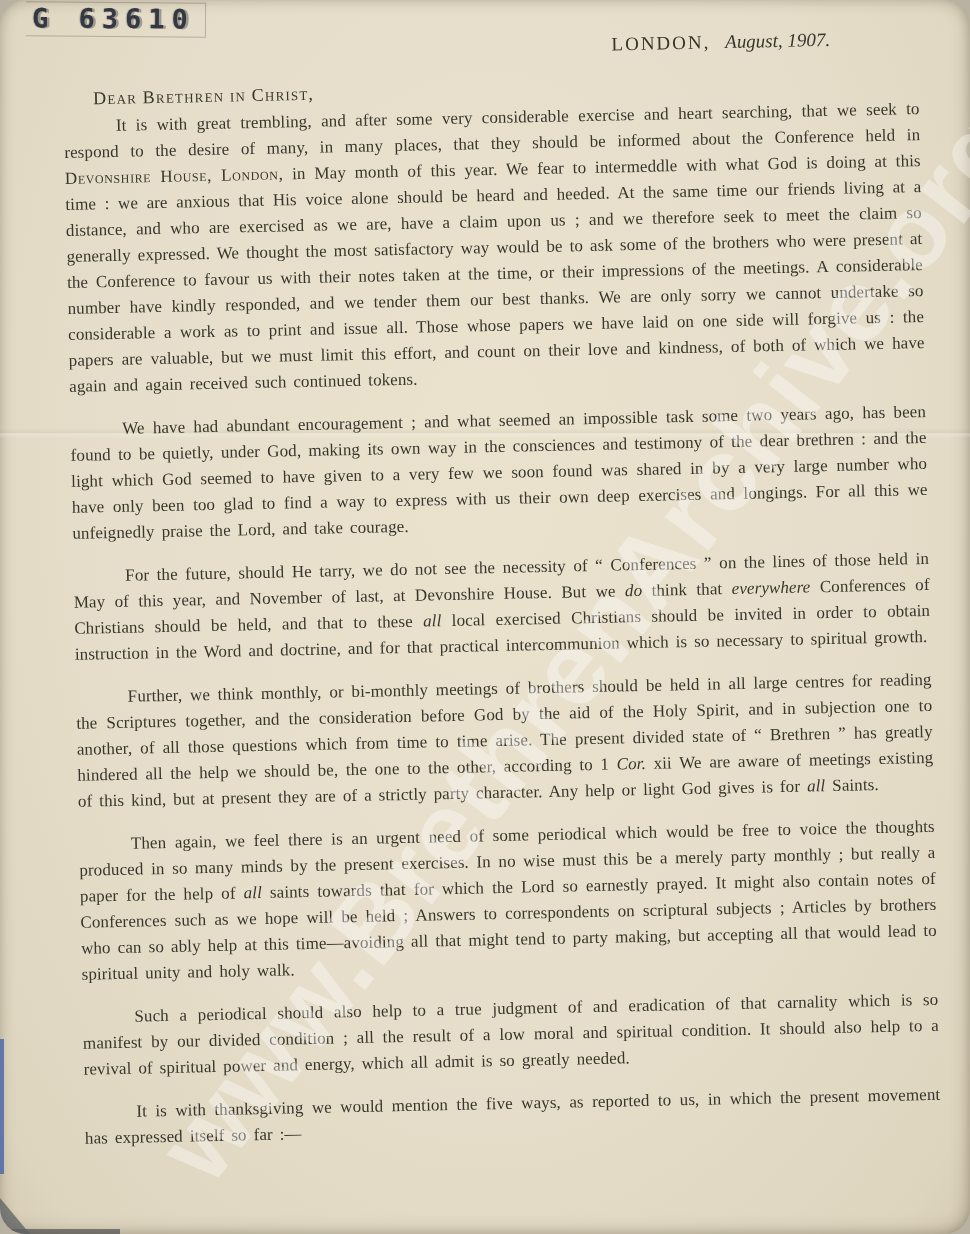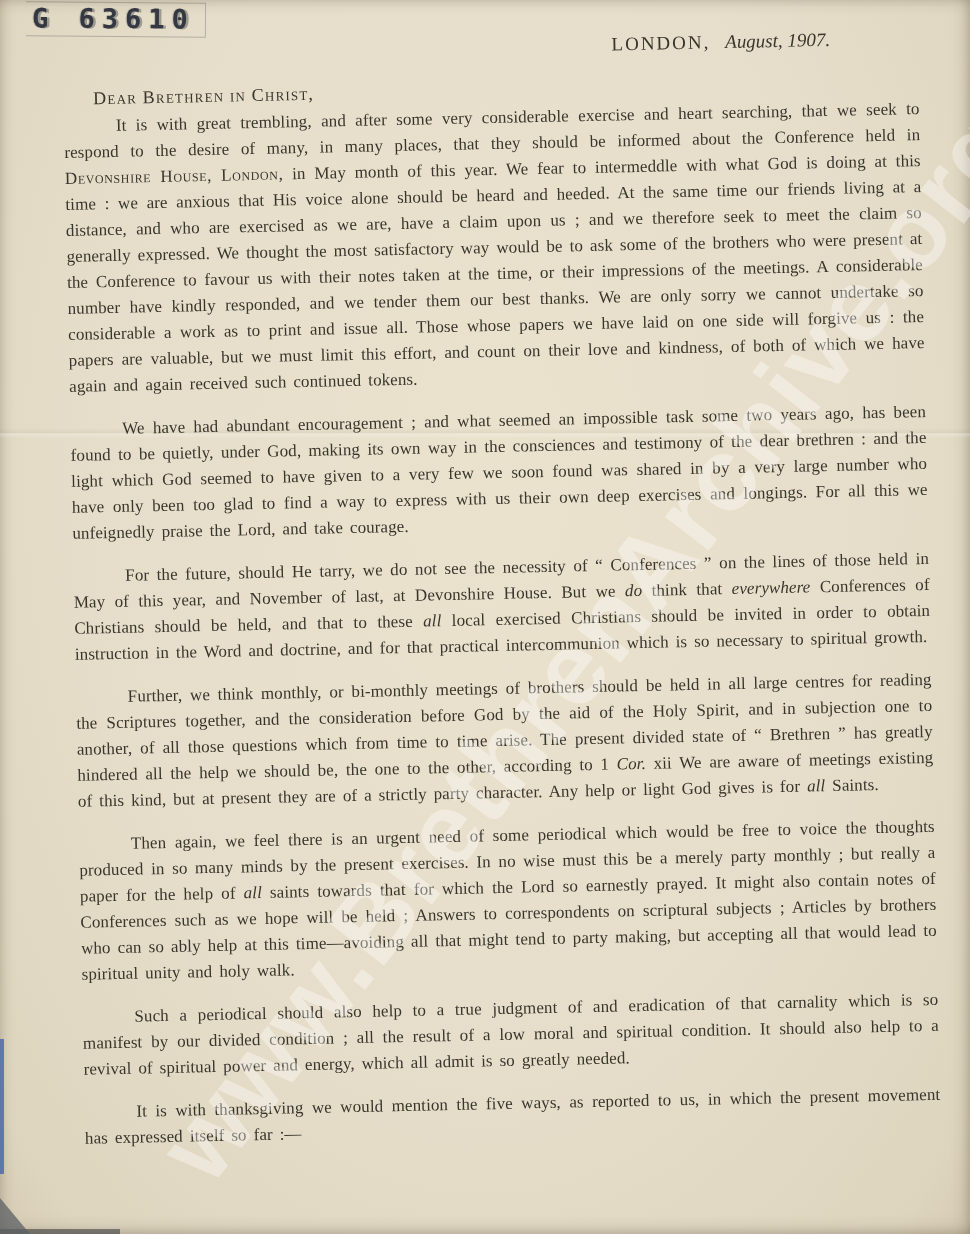--- a/index.html
+++ b/index.html
@@ -11,20 +11,21 @@
   .scan{
     position:relative;width:970px;height:1234px;overflow:hidden;
     background:
       radial-gradient(ellipse at 50% 38%, var(--paper,#eae2cd) 0%, #e6deca 55%, #ded5bf 92%, #d6ccb4 100%);
     box-shadow:
       inset -10px 0 18px -10px rgba(60,50,30,.35),
       inset 10px 0 16px -10px rgba(60,50,30,.22),
       inset 0 -10px 18px -10px rgba(60,50,30,.30),
       inset 0 10px 16px -10px rgba(60,50,30,.18);
     color:var(--ink,#38352c);
+    border-radius:26px;
   }
   .crease{
     position:absolute;left:0;right:0;top:428px;height:10px;
     background:linear-gradient(180deg, rgba(90,75,45,0) 0%, rgba(90,75,45,.06) 45%, rgba(255,255,255,.25) 60%, rgba(90,75,45,0) 100%);
     pointer-events:none;
   }
   .stamp{
     position:absolute;left:26px;top:2px;
     font-family:"DejaVu Sans Mono", monospace;
     font-weight:bold;font-size:27px;letter-spacing:7px;

